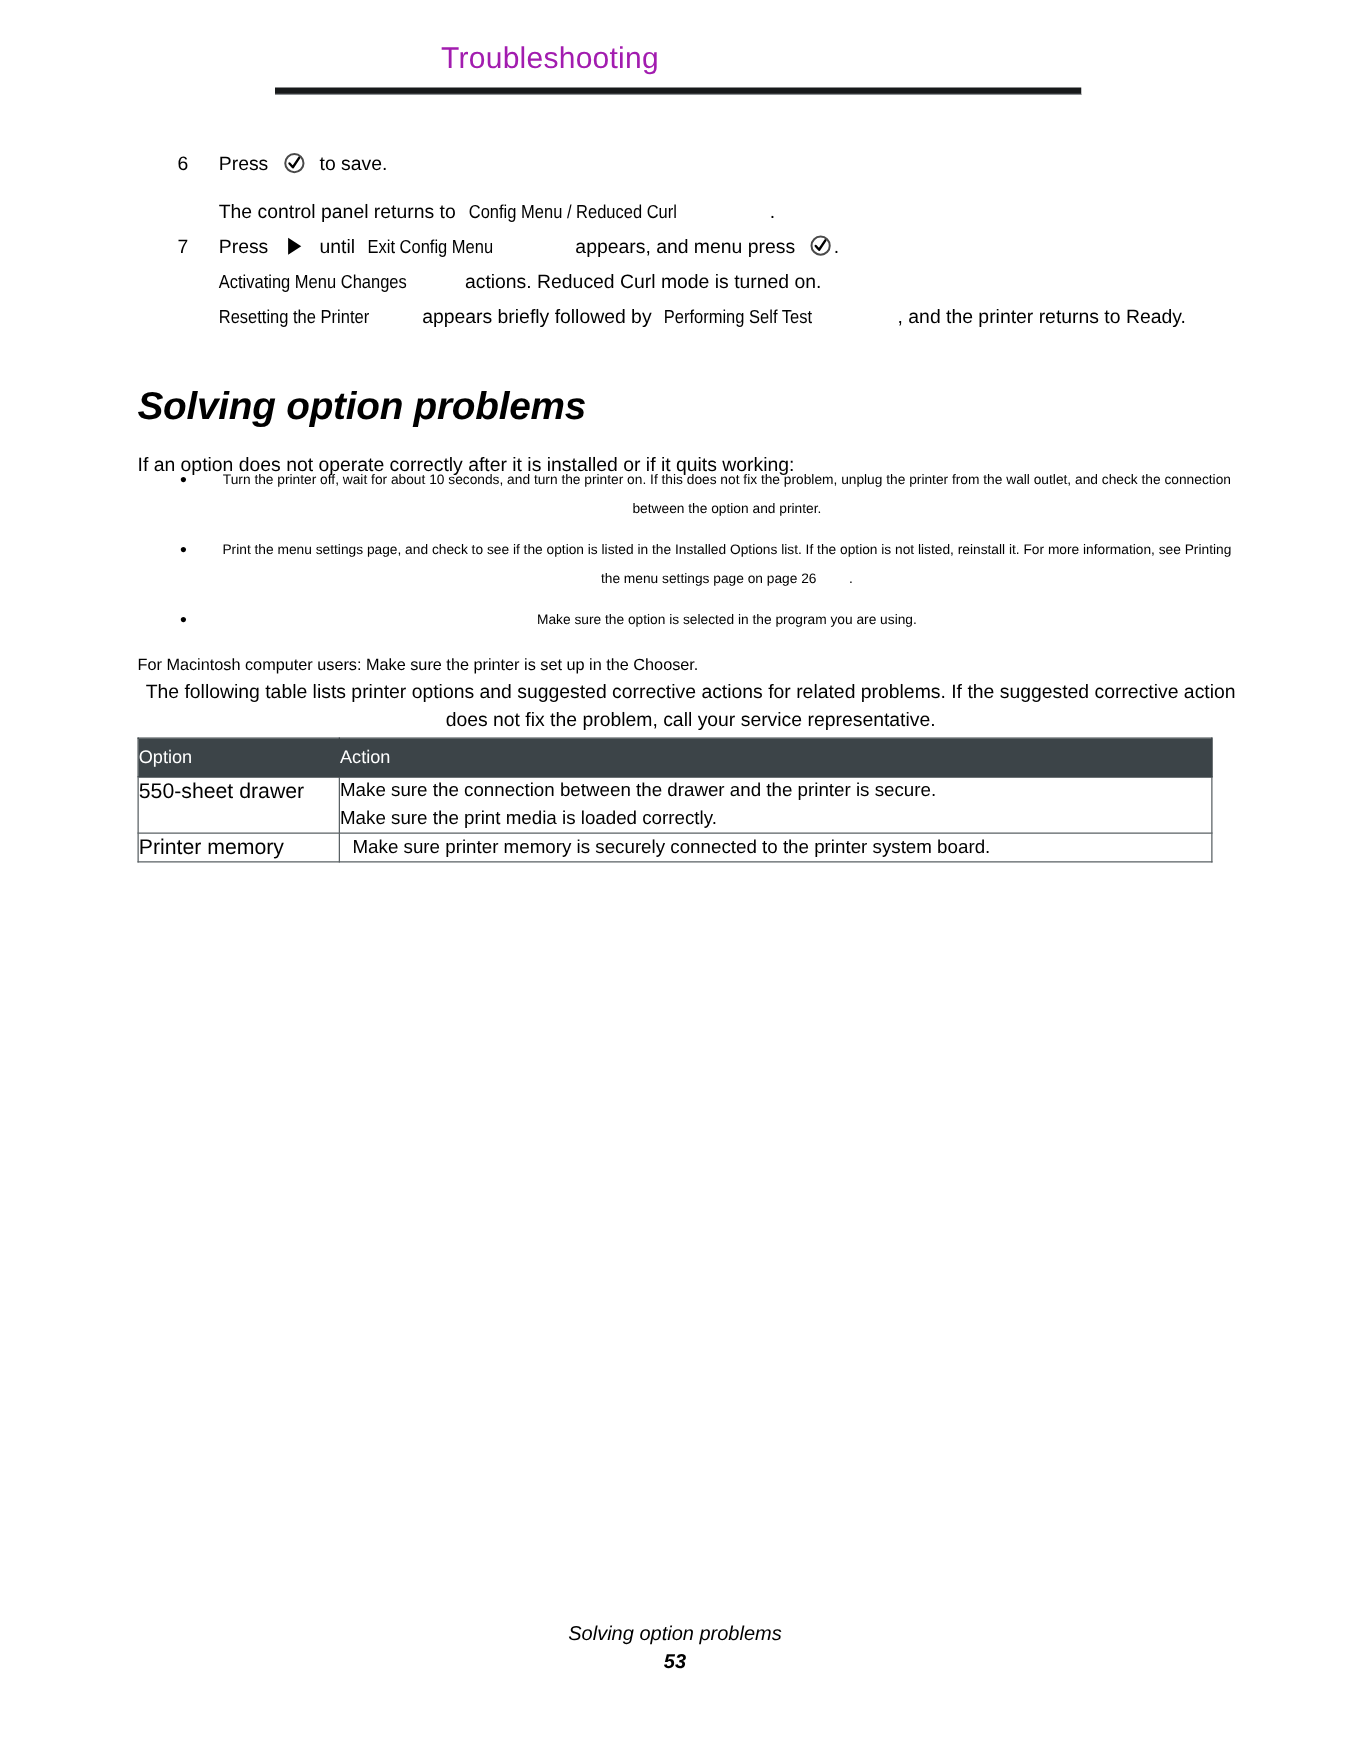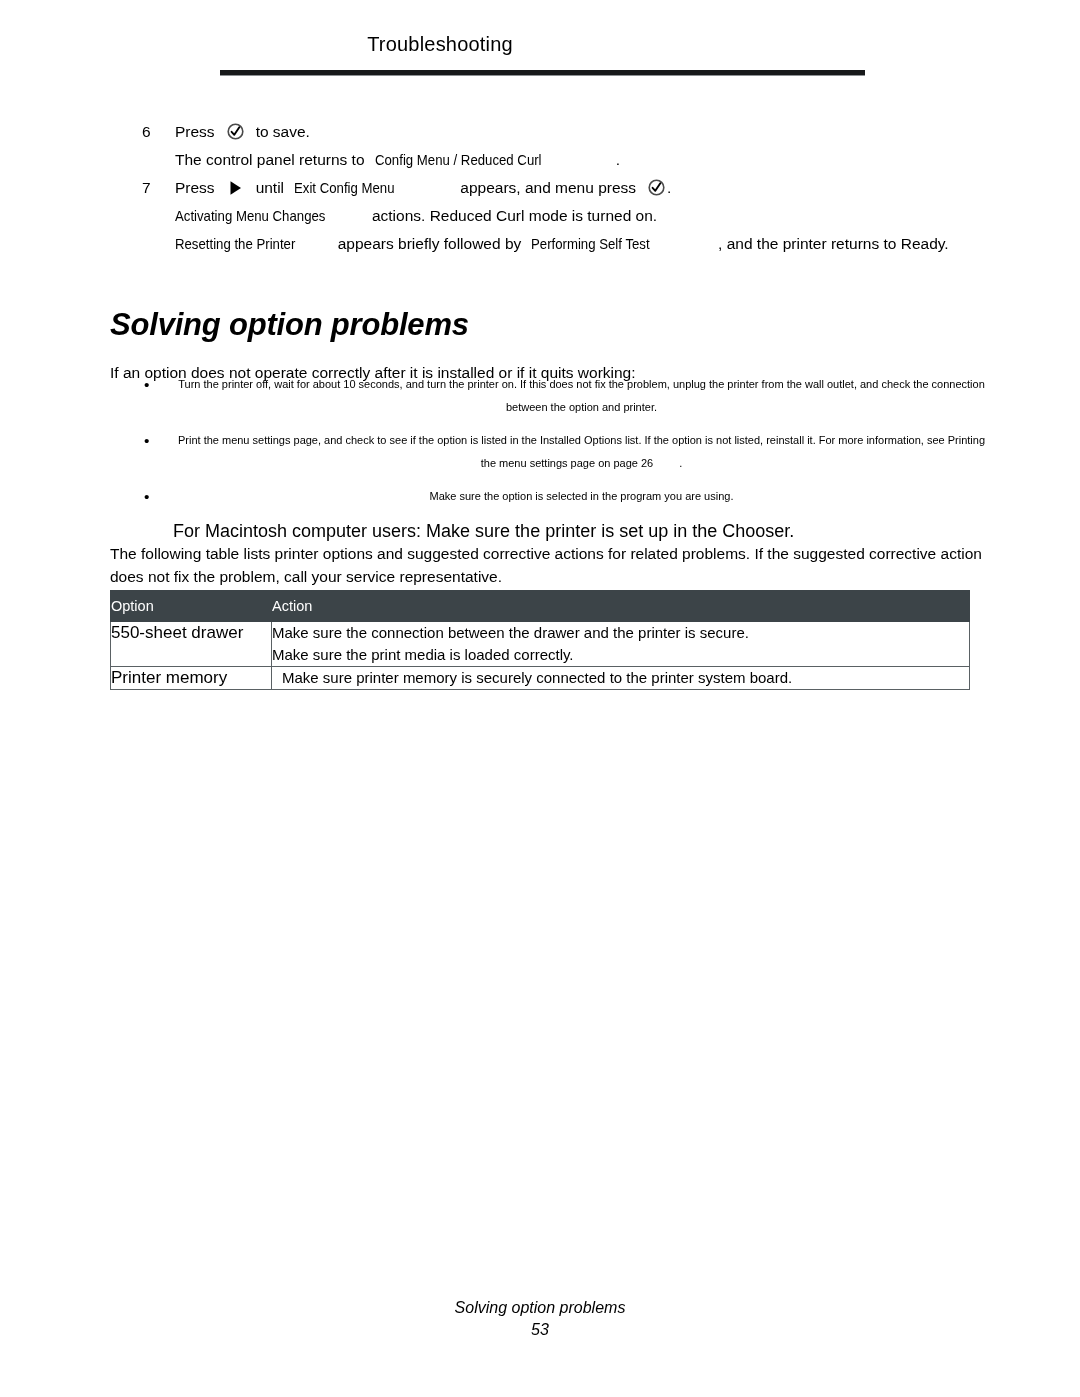--- a/index.html
+++ b/index.html
@@ -24,23 +24,23 @@
     height: 1397px;
   }
 
   
   .header-title {
     position: absolute;
     top: 33px;
     left: 0;
     width: 880px;
     text-align: center;
-    font-size: 20px;
+    font-size: 24px;
     letter-spacing: 0.2px;
-    color: #000000;
+    color: #a21caf;
   }
   .header-rule {
     position: absolute;
     top: 70px;
     left: 220px;
     width: 645px;
     height: 5px;
     background: #17191a;
     border-bottom: 1px solid #8d9194;
   }
@@ -85,20 +85,21 @@
     font-family: "Liberation Sans Narrow", "Liberation Sans", sans-serif;
     font-size: 15px;
     transform: scaleX(0.88);
     transform-origin: left center;
     display: inline-block;
     vertical-align: baseline;
   }
   .msg-lead {
     display: inline-block;
     vertical-align: baseline;
+    margin-top: 10px;
   }
   .gap-sm { display: inline-block; width: 10px; }
   .gap-md { display: inline-block; width: 26px; }
   .gap-lg { display: inline-block; width: 52px; }
 
   
   .icon-check {
     display: inline-block;
     width: 17px;
     height: 17px;
@@ -156,33 +157,33 @@
   }
   .bullet-body {
     display: block;
     margin-left: 63px;
     font-size: 11px;
     line-height: 23px;
     text-align: center;
   }
   .bullet-note {
     display: block;
-    margin-left: 63px;
     margin-top: 12px;
-    font-size: 18px;
+    font-size: 13px;
     line-height: 23px;
   }
 
   .outro {
     position: absolute;
     top: 526px;
     left: 110px;
     width: 885px;
     font-size: 15.5px;
     line-height: 23px;
+    text-align: center;
   }
 
   
   .opt-table {
     position: absolute;
     top: 590px;
     left: 110px;
     width: 860px;
     border-collapse: collapse;
     table-layout: fixed;
@@ -235,21 +236,21 @@
   .footer-title {
     display: block;
     font-size: 16px;
     font-style: italic;
     line-height: 22px;
   }
   .footer-page {
     display: block;
     font-size: 16px;
     font-style: italic;
-    font-weight: normal;
+    font-weight: bold;
     line-height: 22px;
   }
 </style>
 </head>
 <body>
 
 <div class="page">
 
   <div class="header-title">Troubleshooting</div>
   <div class="header-rule"></div>

